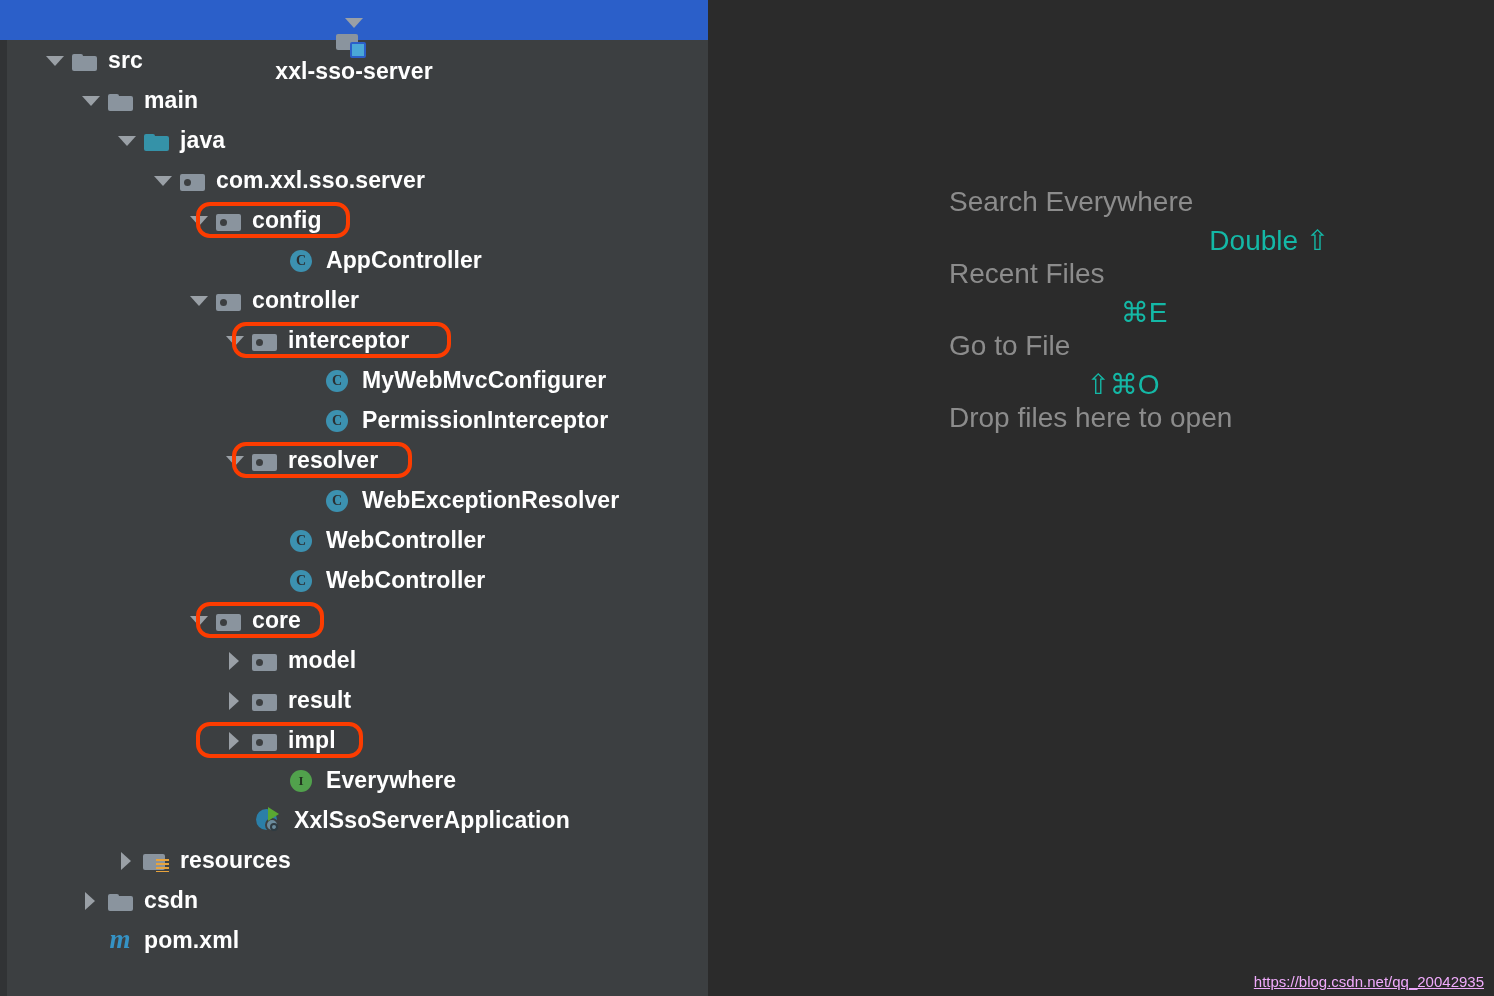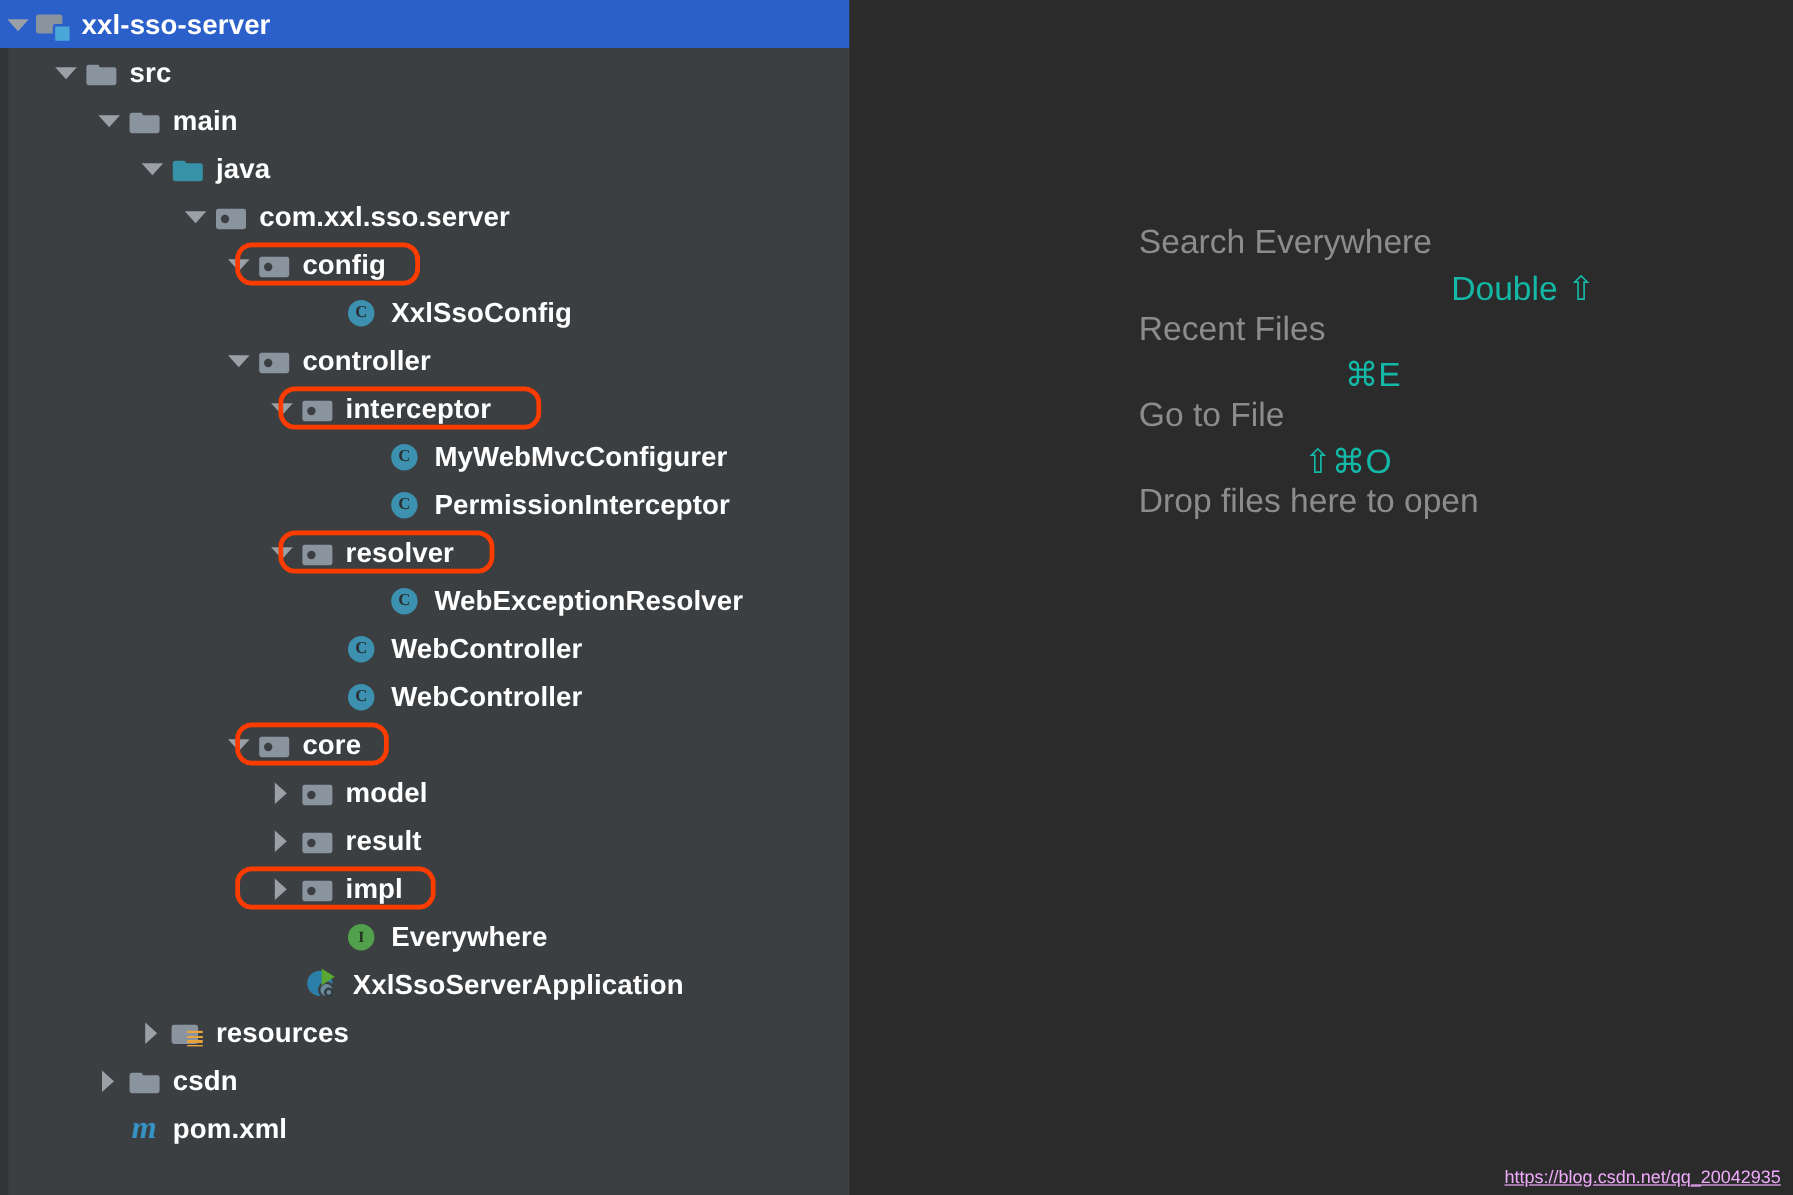--- a/index.html
+++ b/index.html
@@ -44,20 +44,21 @@
   }
   .row {
     position: relative;
     height: 40px;
     display: flex;
     align-items: center;
     white-space: nowrap;
   }
   .row.selected {
     background: #2b5fc9;
+    flex-direction: column;
   }
   .row-label {
     font-size: 23px;
     color: #ffffff;
     letter-spacing: 0.1px;
     font-weight: bold;
   }
   .row.selected .row-label {
     color: #ffffff;
     font-weight: bold;
@@ -364,21 +365,21 @@
         <div class="row">
           <div style="width: 186px; flex: 0 0 186px;"></div>
           <div class="twisty down"></div>
           <div class="ic ic-package"></div>
           <span class="row-label">config</span>
         </div>
         <div class="row">
           <div style="width: 260px; flex: 0 0 260px;"></div>
           <div class="twisty none"></div>
           <div class="ic ic-class"></div>
-          <span class="row-label">XxlSsoConfig</span>
+          <span class="row-label">AppController</span>
         </div>
         <div class="row">
           <div style="width: 186px; flex: 0 0 186px;"></div>
           <div class="twisty down"></div>
           <div class="ic ic-package"></div>
           <span class="row-label">controller</span>
         </div>
         <div class="row">
           <div style="width: 222px; flex: 0 0 222px;"></div>
           <div class="twisty down"></div>

